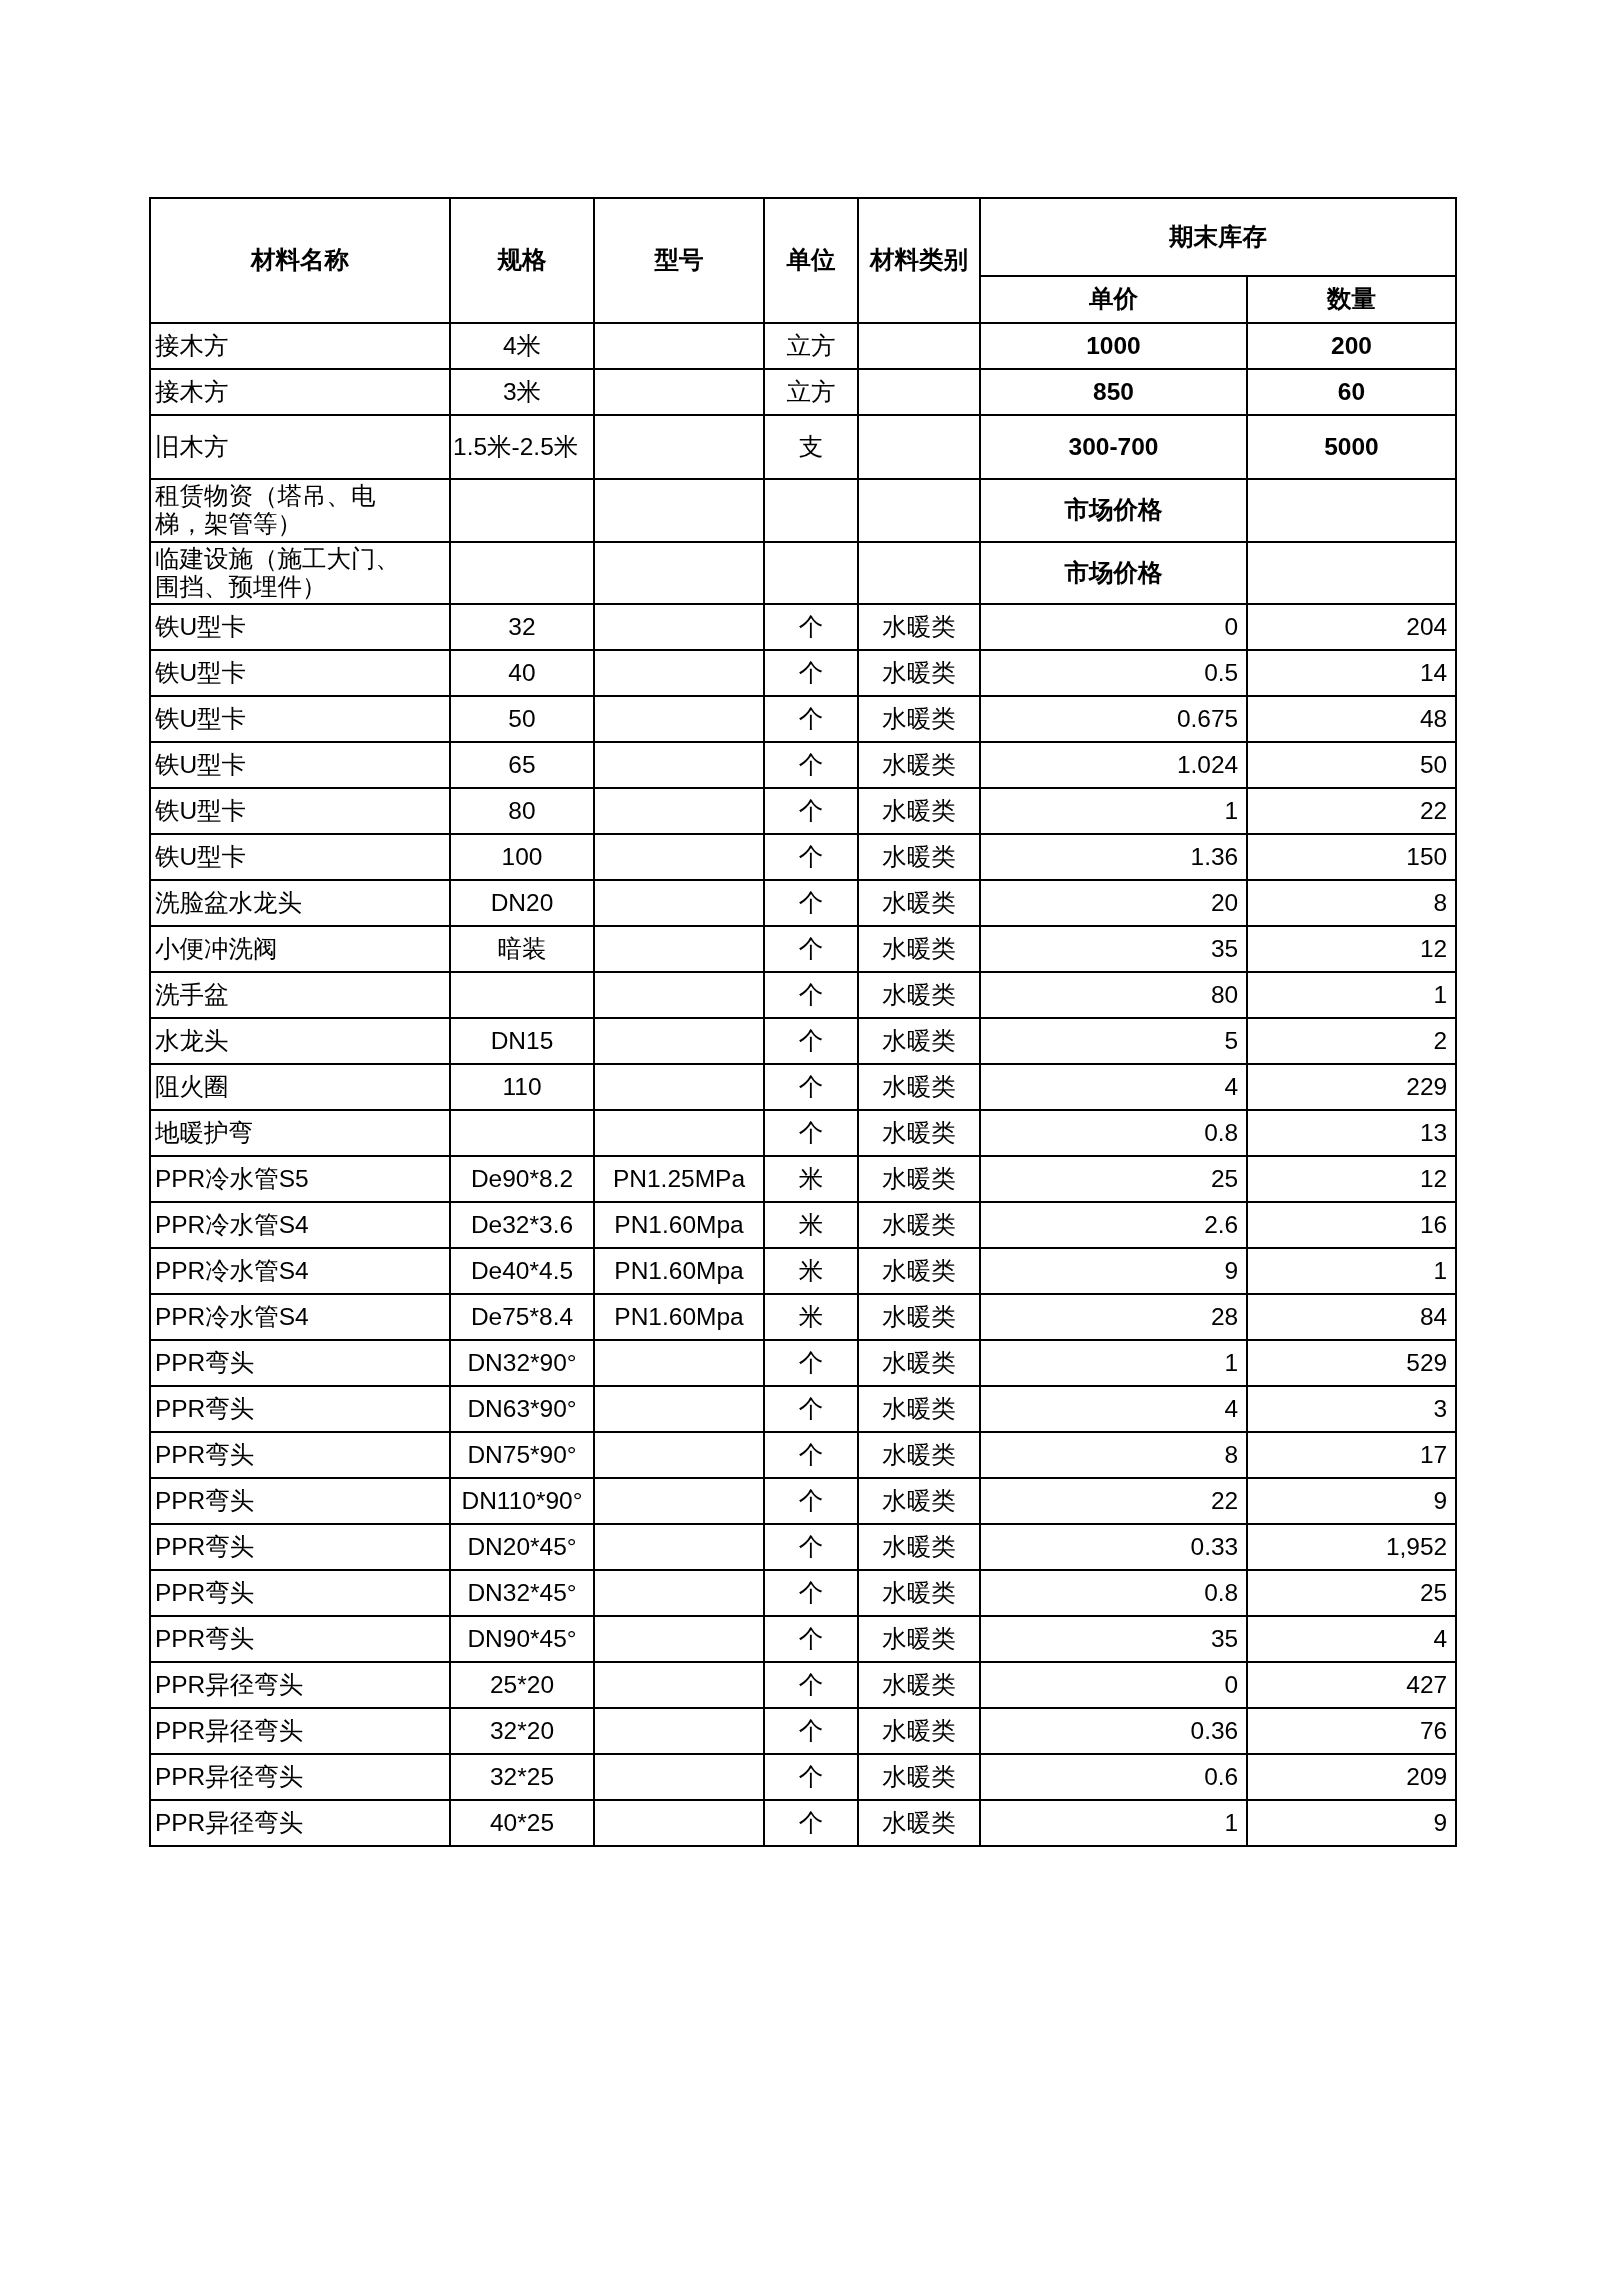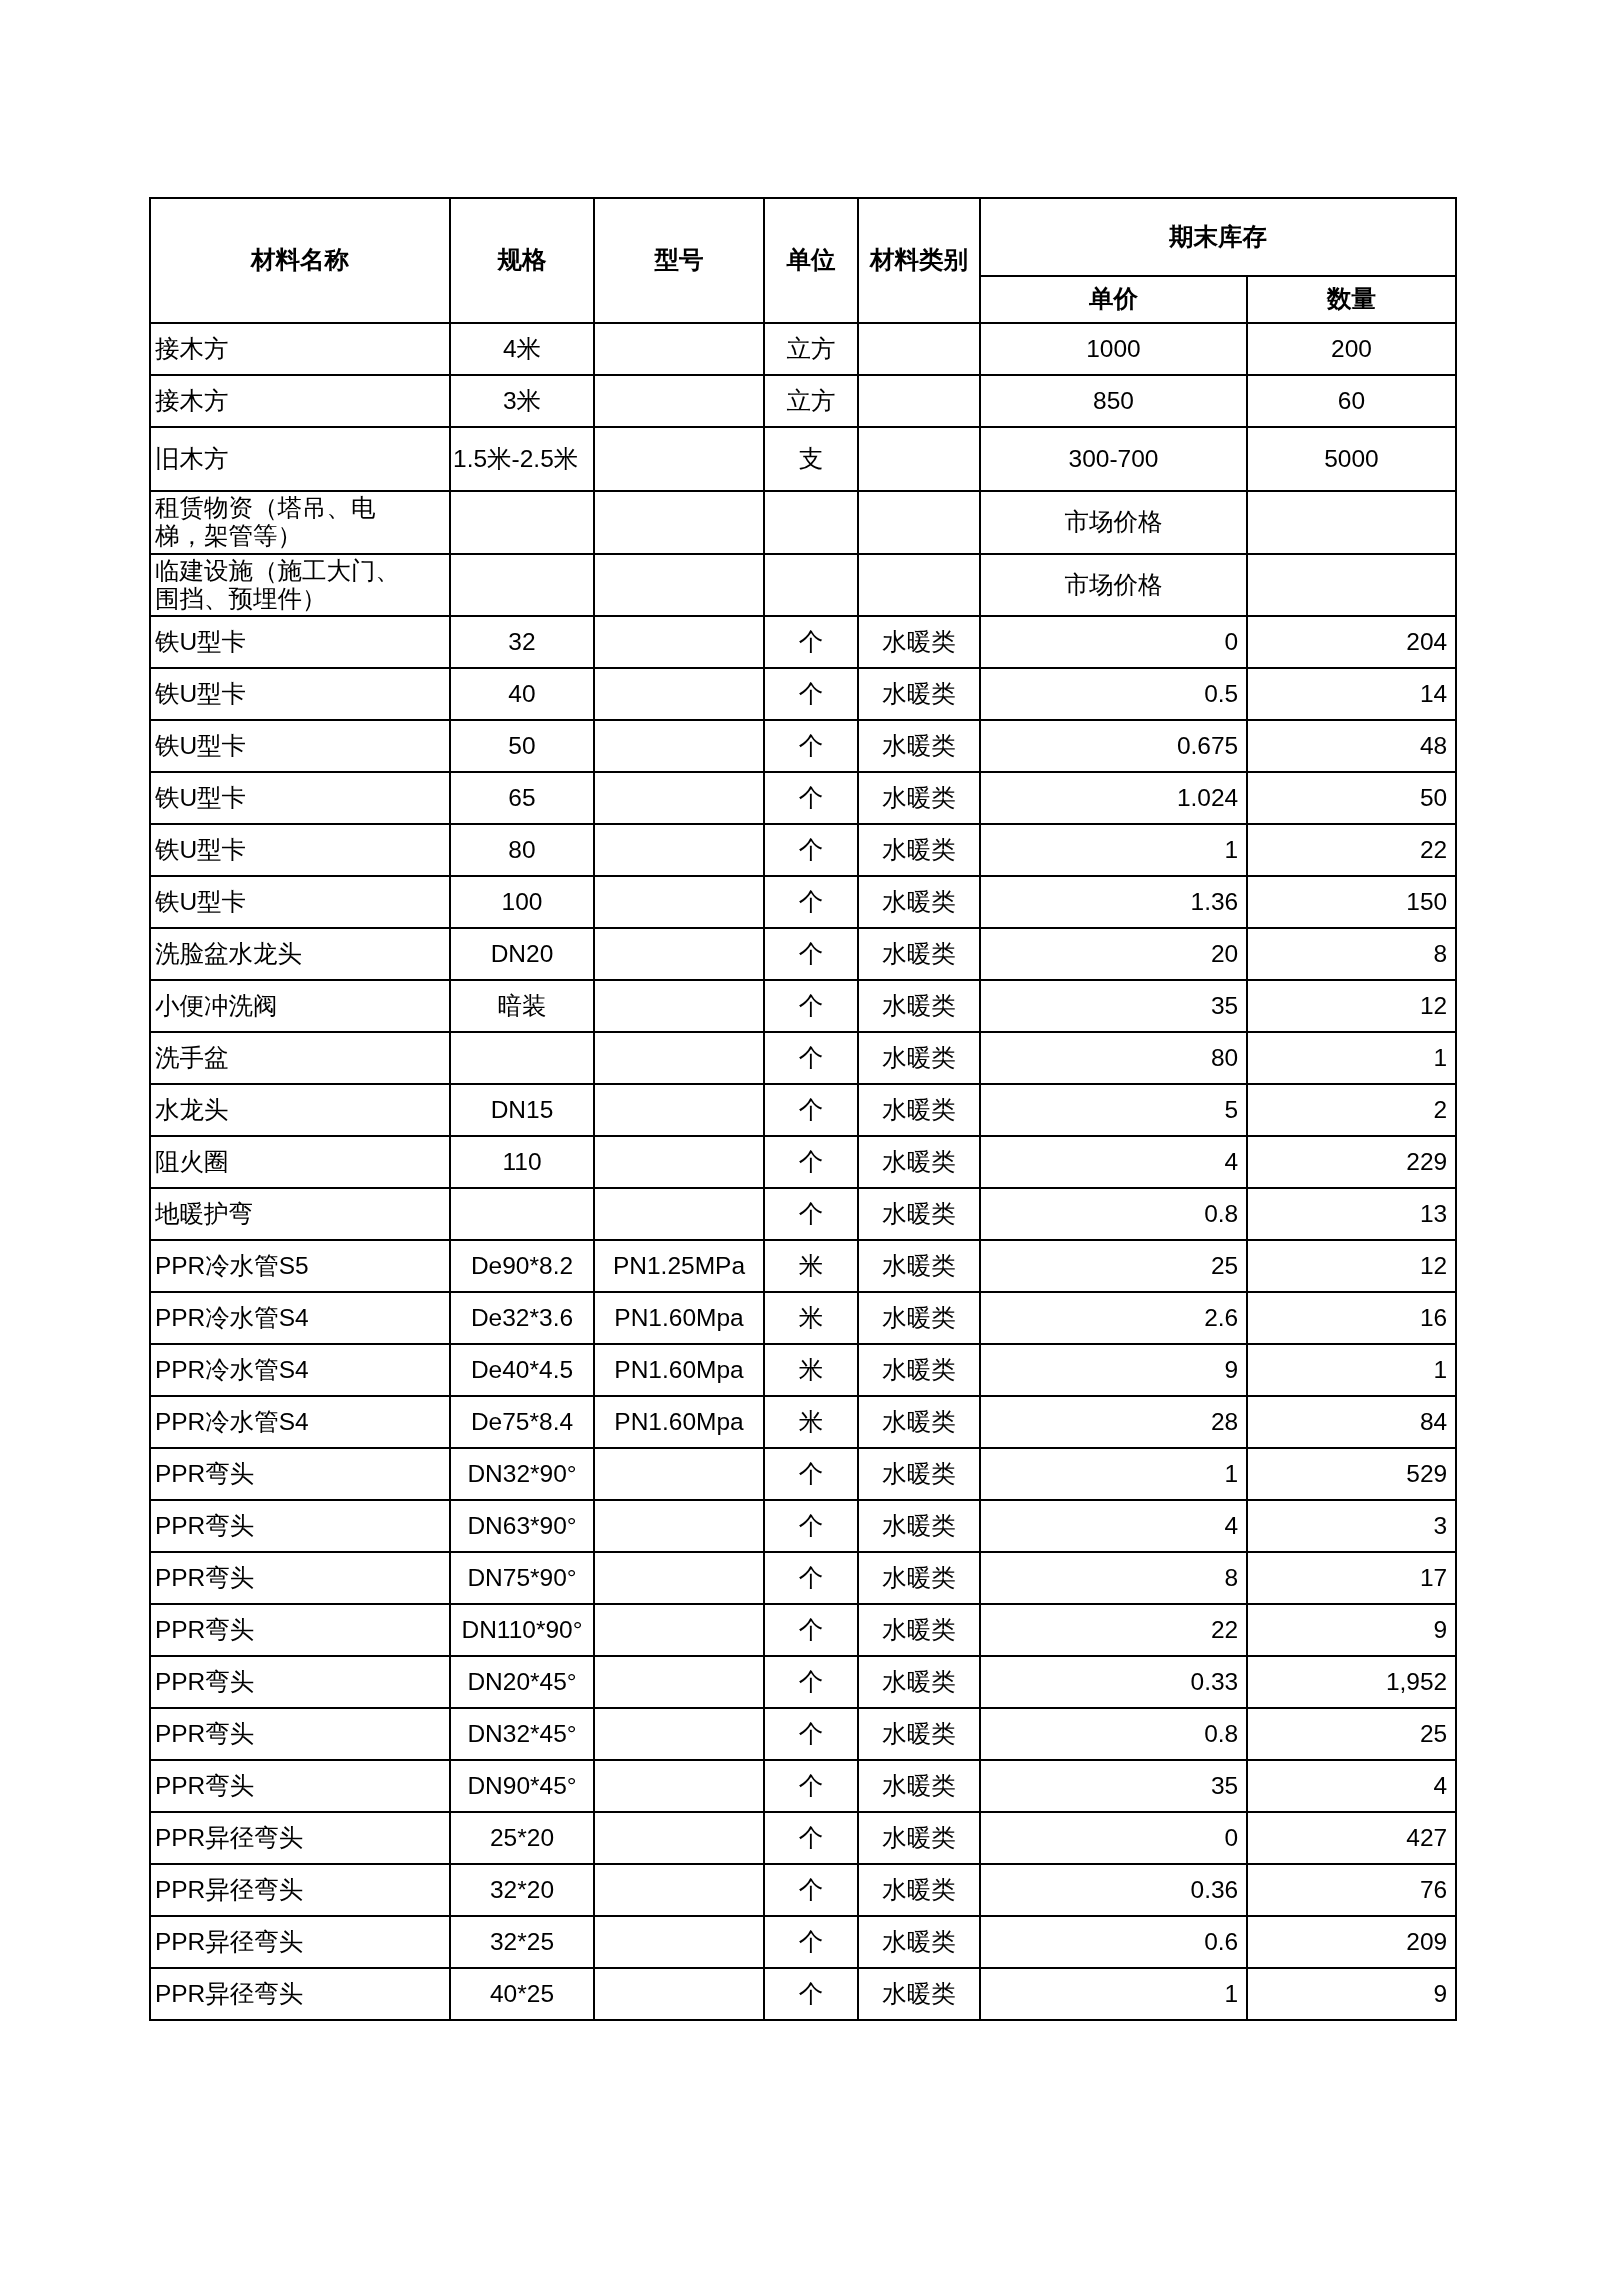--- a/index.html
+++ b/index.html
@@ -33,30 +33,30 @@
     vertical-align: middle;
     background: #ffffff;
   }
   thead th {
     font-weight: bold;
     text-align: center;
     padding: 2px;
   }
   tr.hdr1 { height: 78px; }
   tr.hdr2 { height: 47px; }
-  tbody tr { height: 52px; }
+  tbody tr { height: 46px; }
   td.name {
     text-align: left;
     padding: 2px 3.9px;
     white-space: pre-line;
   }
   td.c { text-align: center; padding: 2px; }
   td.cleft { text-align: left; padding: 17px 2px; }
   td.num { text-align: right; padding: 2px 7.8px 2px 2px; font-weight: normal; }
-  td.em { text-align: center; font-weight: normal; padding: 2px; }
+  td.em { text-align: center; font-weight: bold; padding: 2px; }
 </style>
 </head>
 <body>
 
 <div class="sheet">
   <table class="inv">
     <colgroup>
       <col style="width:300px">
       <col style="width:144px">
       <col style="width:170px">

